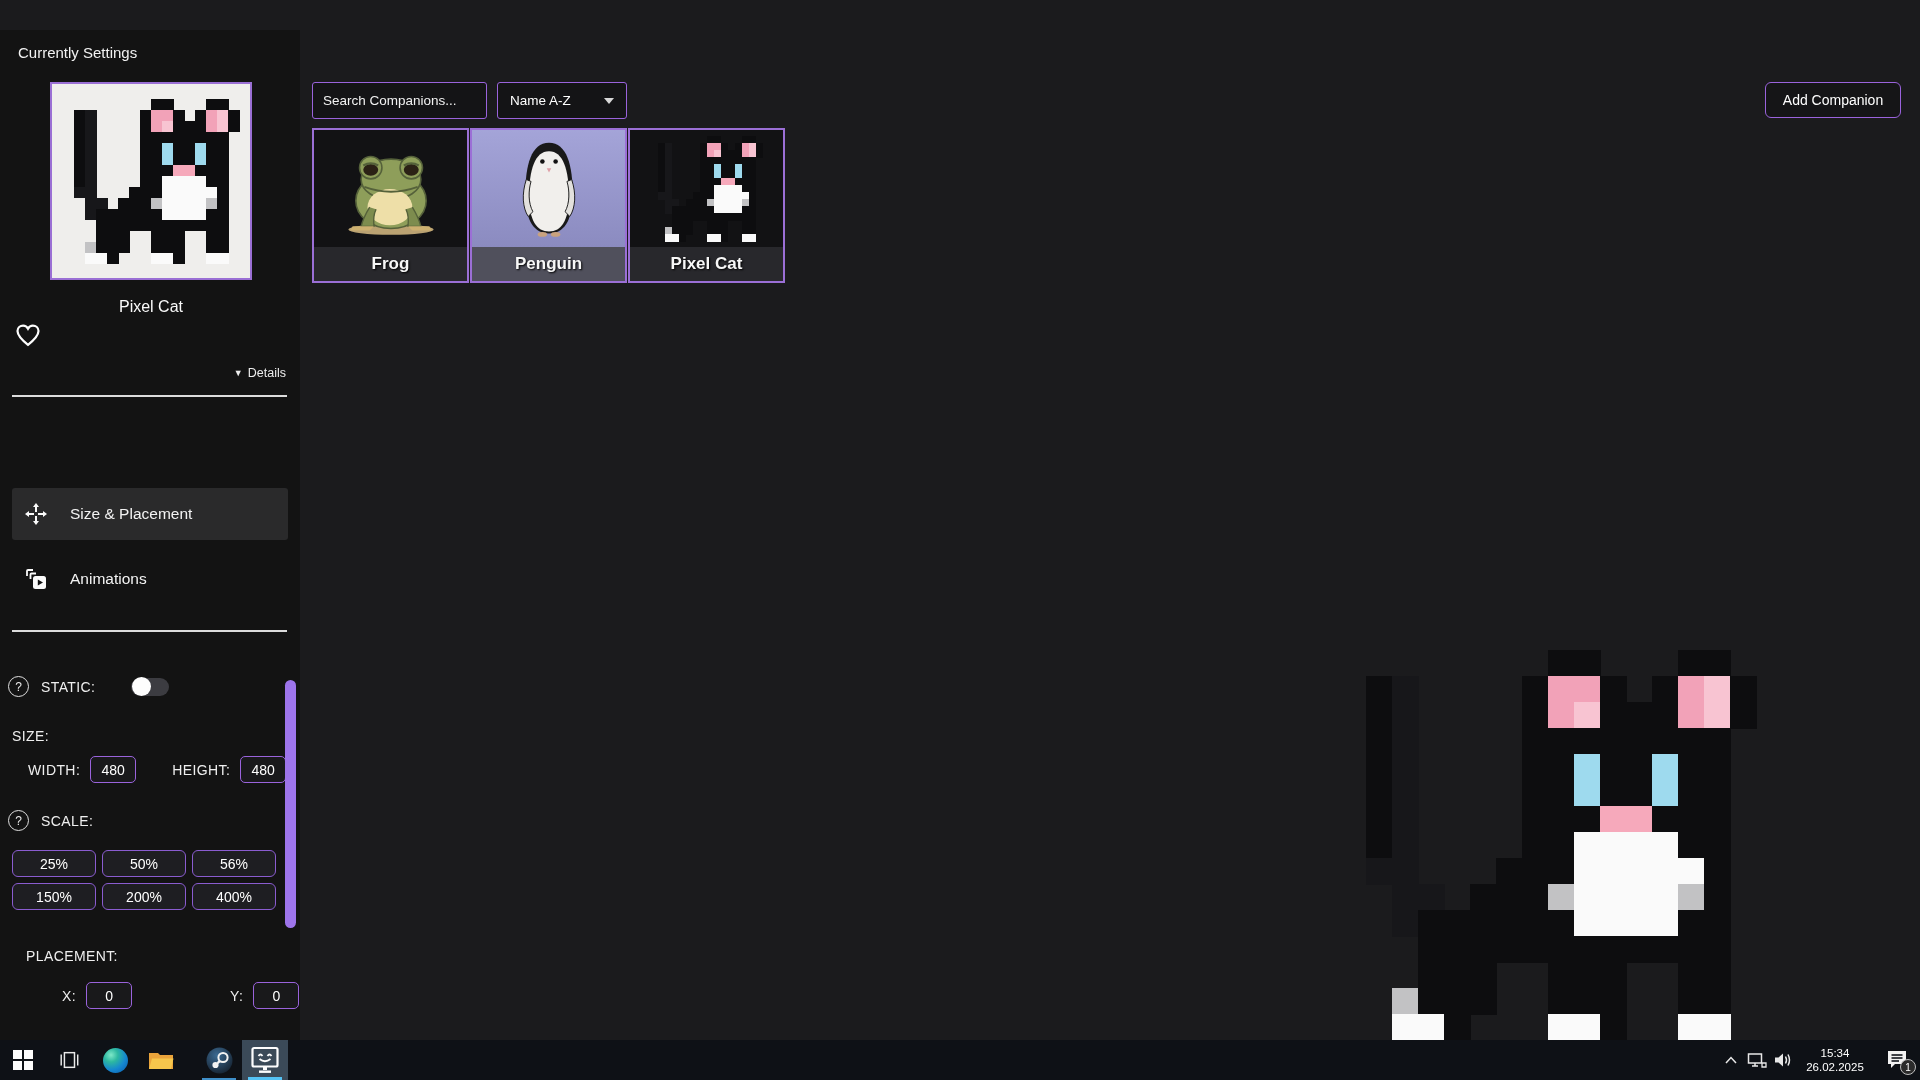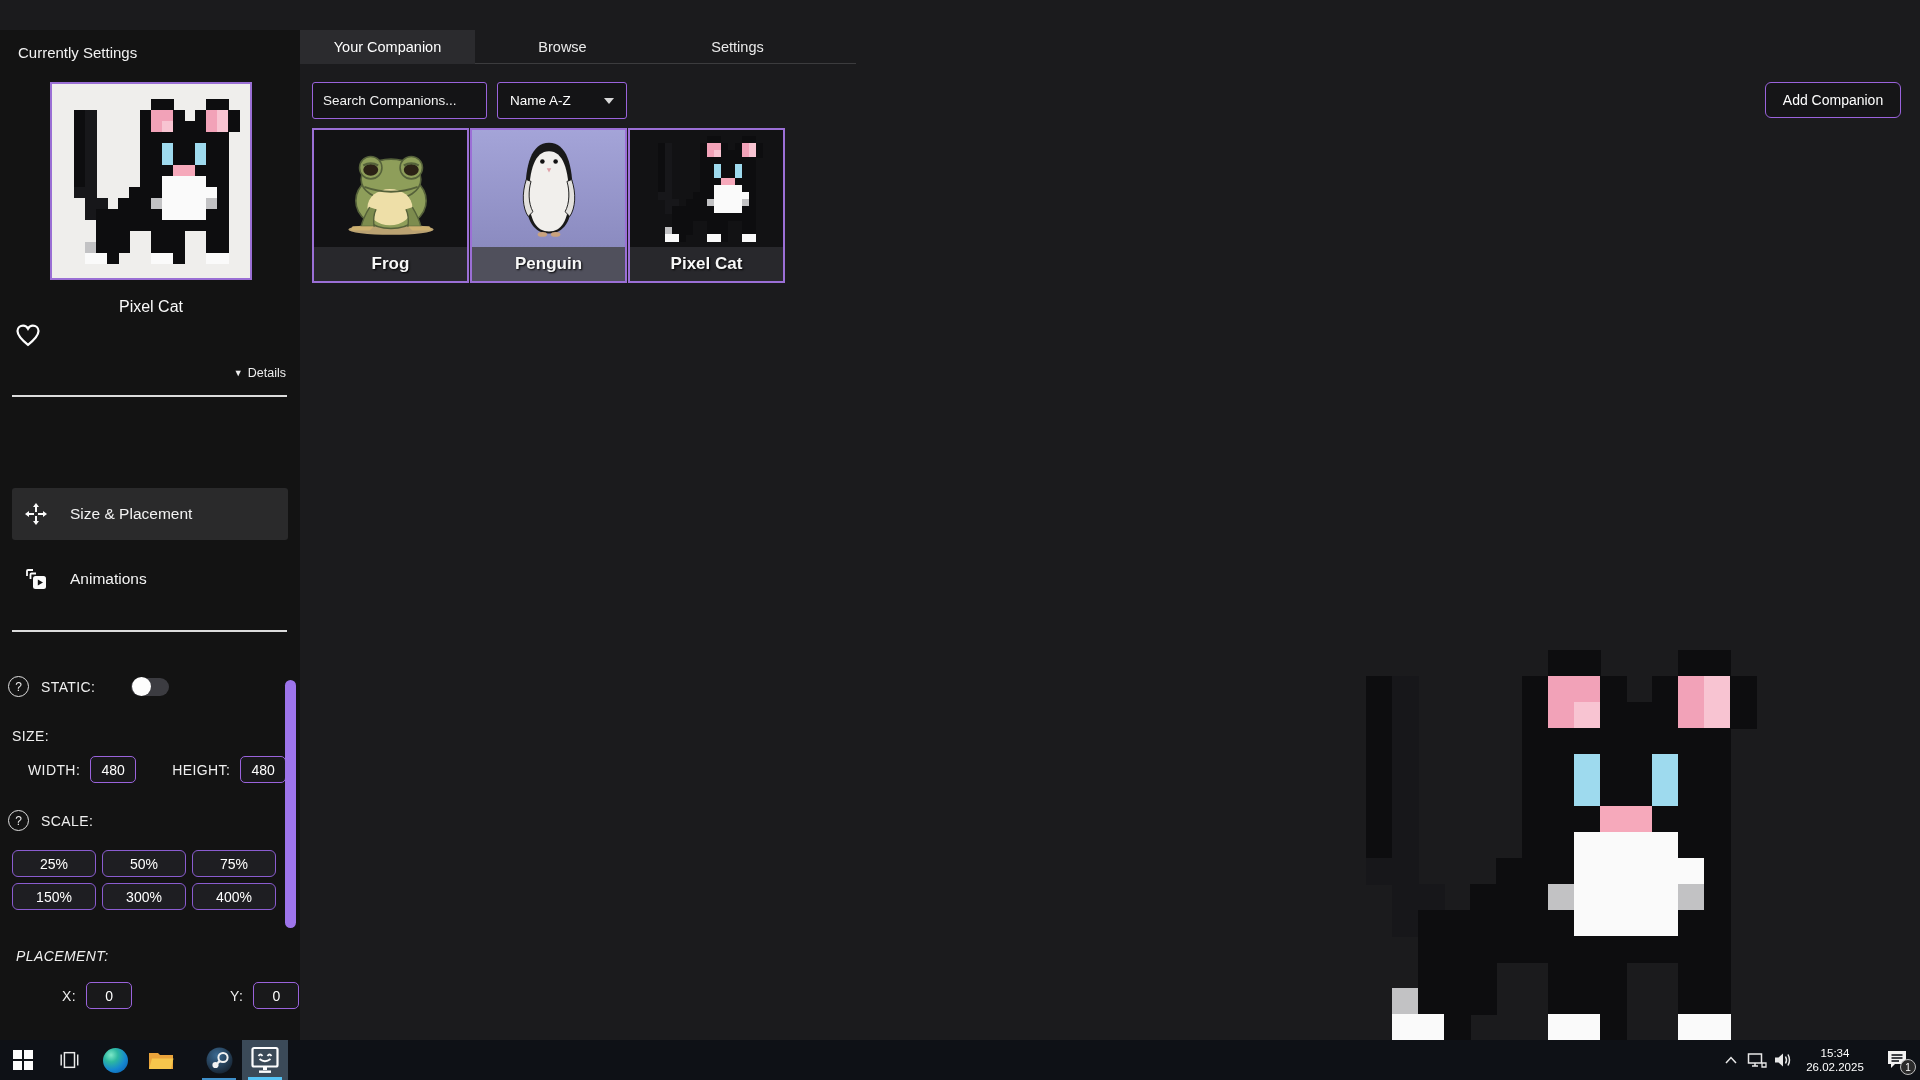--- a/index.html
+++ b/index.html
@@ -297,47 +297,42 @@
     <div class="row abs" style="left:8px;top:780px;gap:12px;">
       <span class="help-circle">
           <span>?</span>
         </span>
       <span class="side-label">SCALE:</span>
     </div>
 
     <div class="row abs" style="left:12px;top:820px;gap:6px;">
       <div class="scale-btn">25%</div>
       <div class="scale-btn">50%</div>
-      <div class="scale-btn">75%</div>
+      <div class="scale-btn">56%</div>
     </div>
     <div class="row abs" style="left:12px;top:853px;gap:6px;">
       <div class="scale-btn">150%</div>
-      <div class="scale-btn">300%</div>
+      <div class="scale-btn">200%</div>
       <div class="scale-btn">400%</div>
     </div>
 
-    <div class="side-label abs" style="left:16px;top:918px;font-style:italic;">PLACEMENT:</div>
+    <div class="side-label abs" style="left:26px;top:918px;">PLACEMENT:</div>
 
     <div class="row abs" style="left:62px;top:952px;gap:10px;">
       <span class="side-label">X:</span>
       <input class="num-input" value="0" style="">
       <span class="side-label" style="margin-left:88px;">Y:</span>
       <input class="num-input" value="0" style="">
     </div>
 
     <div id="side-scrollbar" class="abs"></div>
   </div>
 
   <div id="main" class="abs">
 
-    <div id="tabstrip" class="abs">
-      <div class="tab active">Your Companion</div>
-      <div class="tab">Browse</div>
-      <div class="tab">Settings</div>
-    </div>
 
     <input id="search-input" class="abs" placeholder="Search Companions..." style="">
 
     <div id="sort-select" class="abs">
       <span>Name A-Z</span>
       <span id="sort-caret"></span>
     </div>
 
     <div id="add-btn" class="abs">Add Companion</div>
 

